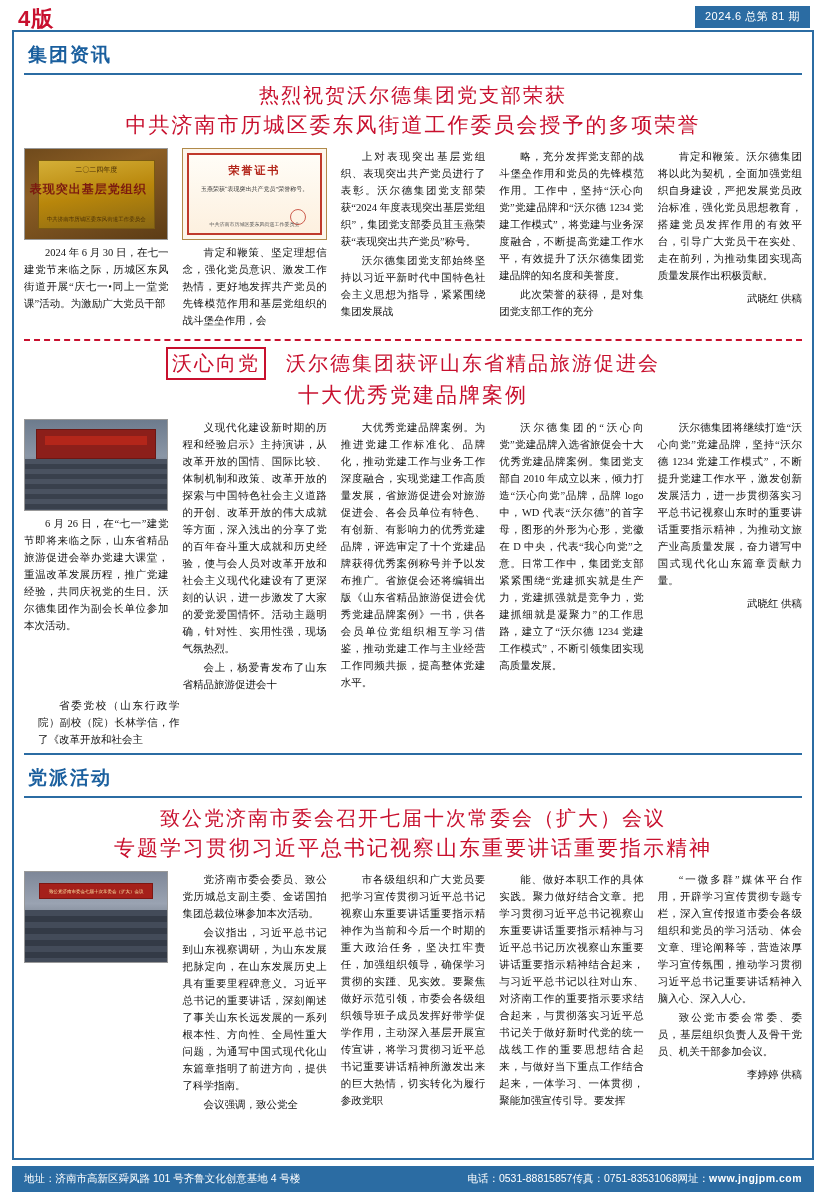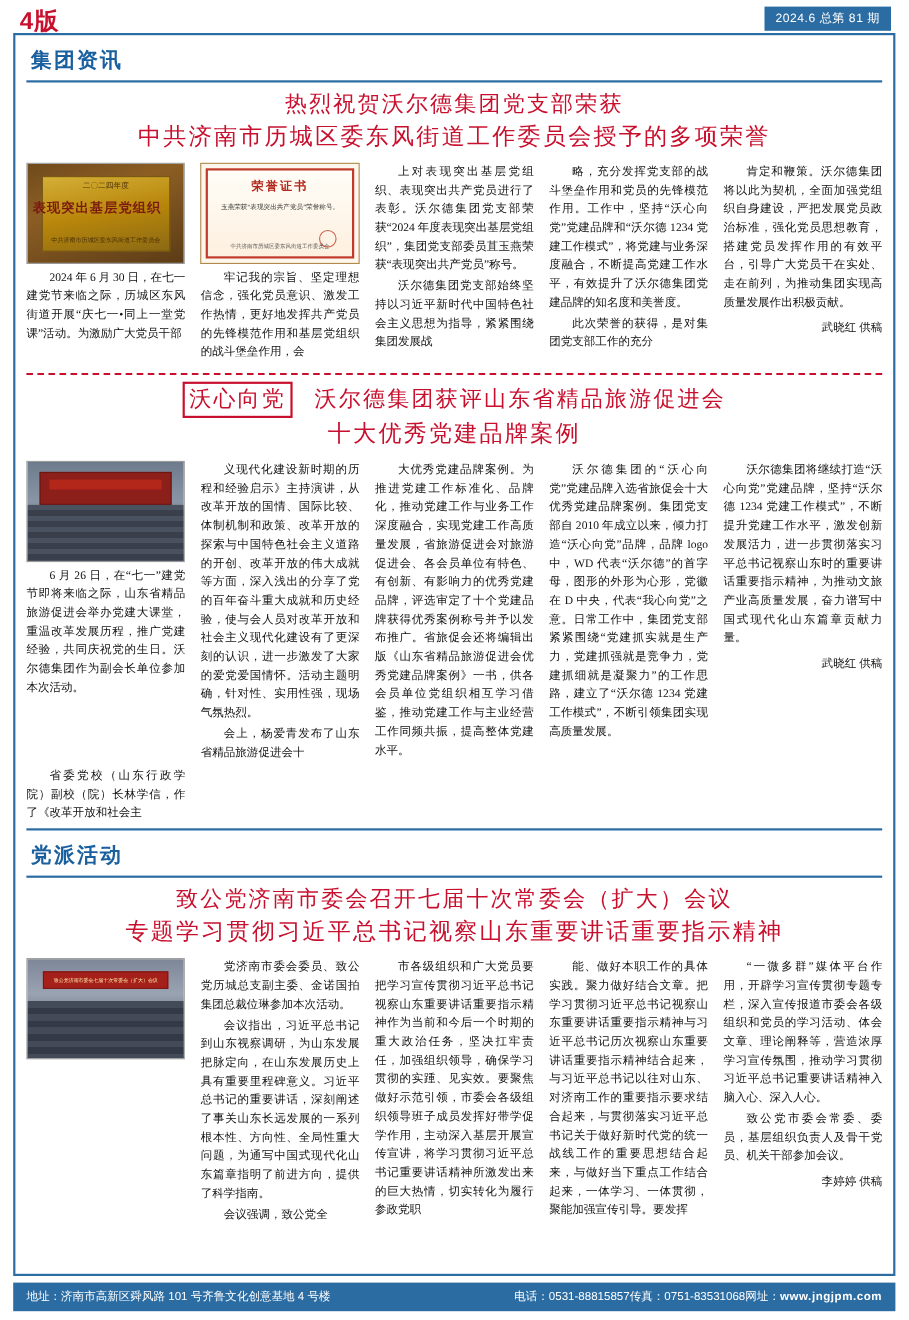--- a/index.html
+++ b/index.html
@@ -283,21 +283,21 @@
         </div>
 
         <div class="col">
           <div class="photo cert">
             <div class="bd"></div>
             <div class="ct1">荣誉证书</div>
             <div class="ct2">玉燕荣获“表现突出共产党员”荣誉称号。</div>
             <div class="ct3">中共济南市历城区委东风街道工作委员会</div>
             <div class="seal"></div>
           </div>
-          <p>牢记我的宗旨、坚定理想信念，强化党员意识、激发工作热情，更好地发挥共产党员的先锋模范作用和基层党组织的战斗堡垒作用，会</p>
+          <p>肯定和鞭策、坚定理想信念，强化党员意识、激发工作热情，更好地发挥共产党员的先锋模范作用和基层党组织的战斗堡垒作用，会</p>
         </div>
 
         <div class="col">
           <p>上对表现突出基层党组织、表现突出共产党员进行了表彰。沃尔德集团党支部荣获“2024 年度表现突出基层党组织”，集团党支部委员苴玉燕荣获“表现突出共产党员”称号。</p>
           <p>沃尔德集团党支部始终坚持以习近平新时代中国特色社会主义思想为指导，紧紧围绕集团发展战</p>
         </div>
 
         <div class="col">
           <p>略，充分发挥党支部的战斗堡垒作用和党员的先锋模范作用。工作中，坚持“沃心向党”党建品牌和“沃尔德 1234 党建工作模式”，将党建与业务深度融合，不断提高党建工作水平，有效提升了沃尔德集团党建品牌的知名度和美誉度。</p>
           <p>此次荣誉的获得，是对集团党支部工作的充分</p>
@@ -342,21 +342,21 @@
         <div class="col">
           <p>沃尔德集团的“沃心向党”党建品牌入选省旅促会十大优秀党建品牌案例。集团党支部自 2010 年成立以来，倾力打造“沃心向党”品牌，品牌 logo 中，WD 代表“沃尔德”的首字母，图形的外形为心形，党徽在 D 中央，代表“我心向党”之意。日常工作中，集团党支部紧紧围绕“党建抓实就是生产力，党建抓强就是竞争力，党建抓细就是凝聚力”的工作思路，建立了“沃尔德 1234 党建工作模式”，不断引领集团实现高质量发展。</p>
         </div>
 
         <div class="col">
           <p>沃尔德集团将继续打造“沃心向党”党建品牌，坚持“沃尔德 1234 党建工作模式”，不断提升党建工作水平，激发创新发展活力，进一步贯彻落实习平总书记视察山东时的重要讲话重要指示精神，为推动文旅产业高质量发展，奋力谱写中国式现代化山东篇章贡献力量。</p>
           <div class="byline">武晓红 供稿</div>
         </div>
       </div>
 
-      <div class="cols" style="margin-top:2px;">
+      <div class="cols" style="margin-top:2px;margin-left:14px;">
         <div class="col">
           <p>省委党校（山东行政学院）副校（院）长林学信，作了《改革开放和社会主</p>
         </div>
         <div class="col"></div>
         <div class="col"></div>
         <div class="col"></div>
         <div class="col"></div>
       </div>
     </div>
 

